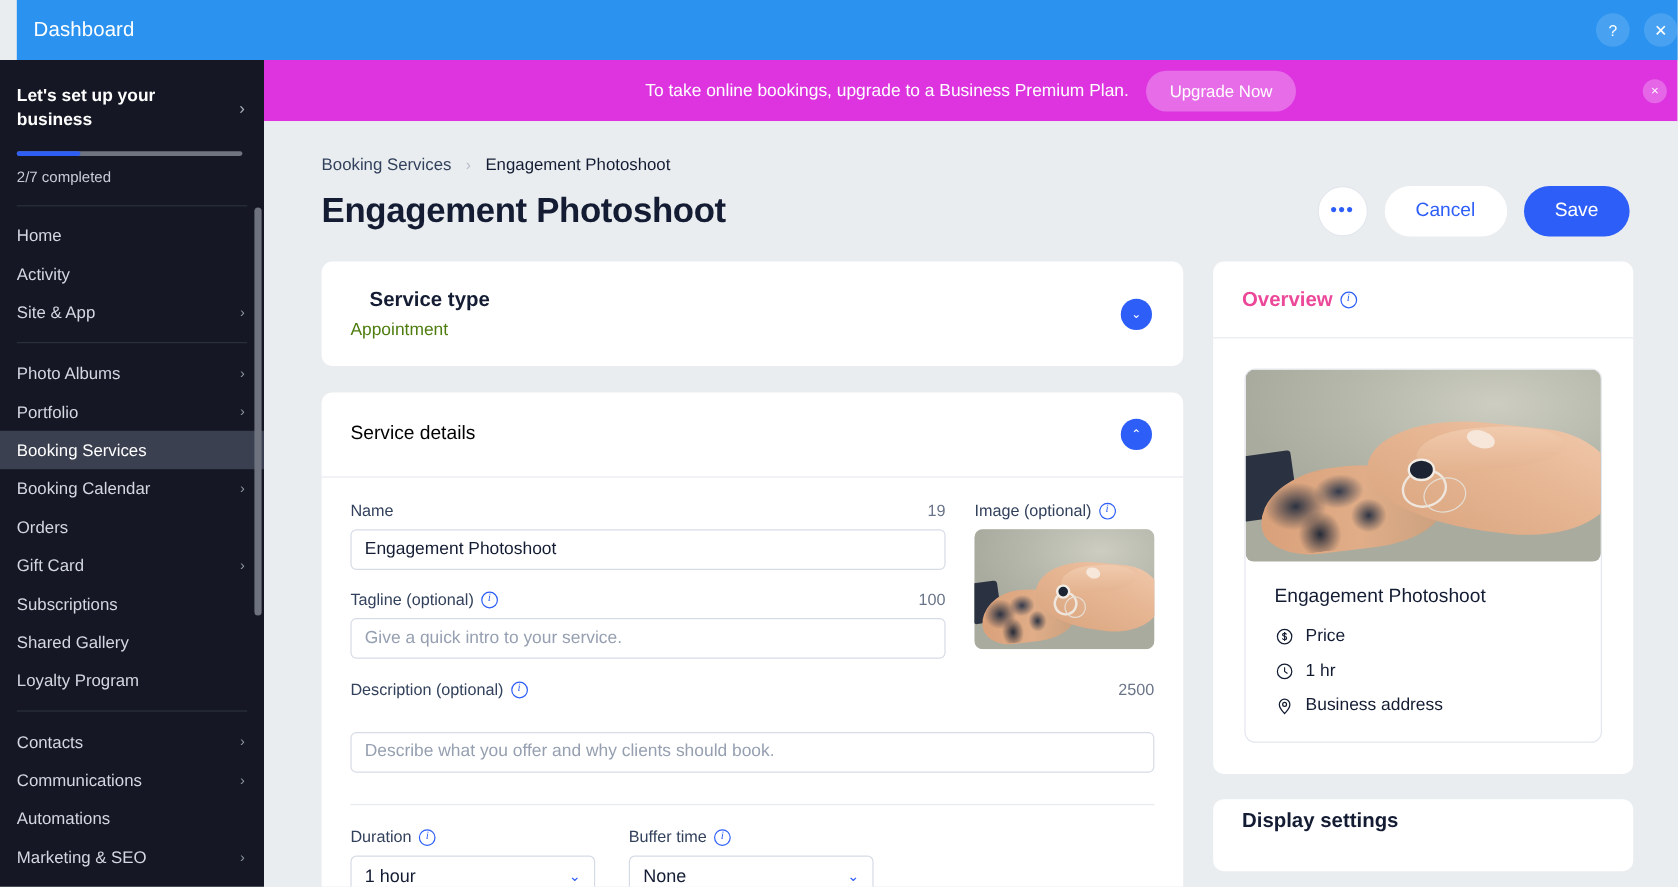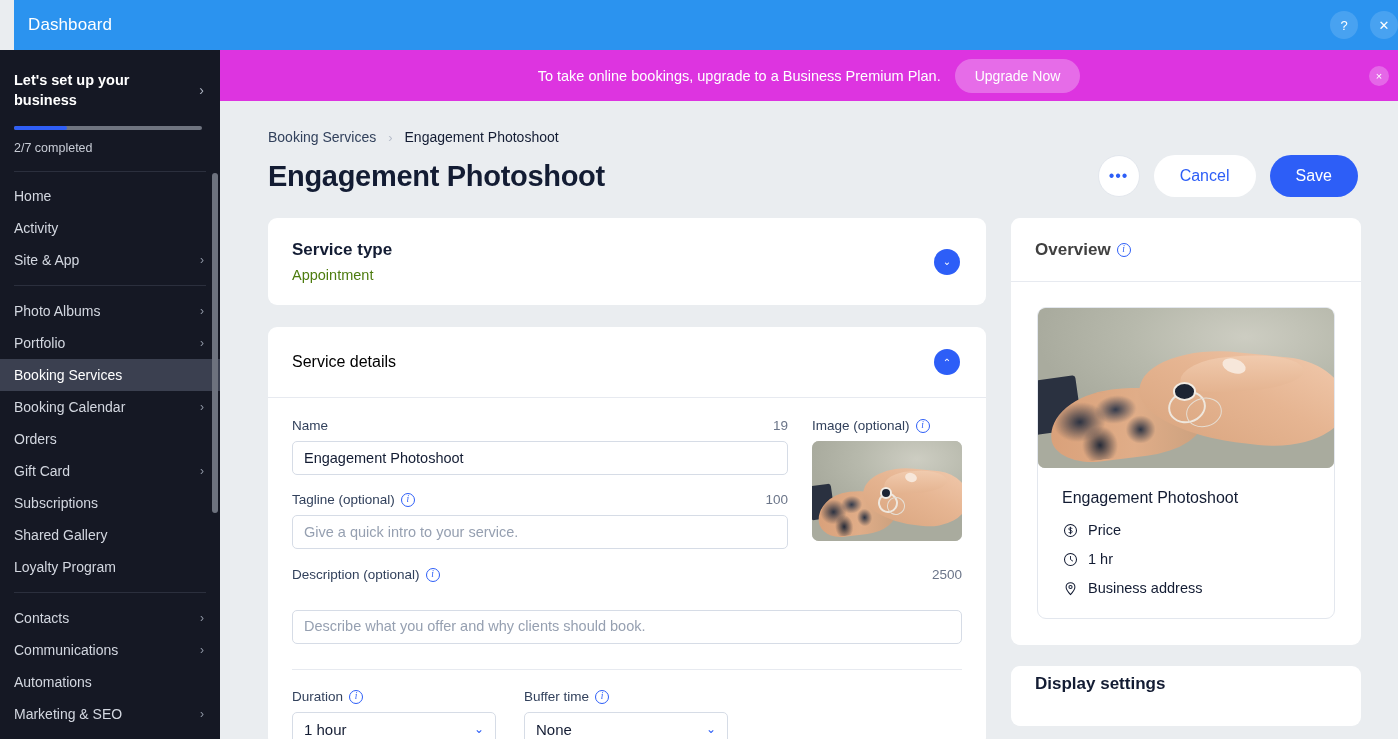--- a/index.html
+++ b/index.html
@@ -120,21 +120,21 @@
   }
 
   .content-row { display: flex; padding: 21px 40px 0 48px; gap: 25px; }
   .col-left { width: 718px; }
   .col-right { width: 350px; }
 
   .card { background: #ffffff; border-radius: 9px; }
   .card-hd {
     display: flex; align-items: center; padding: 22px 26px 22px 24px;
   }
-  .card-hd-txt .hd-title { font-size: 17px; font-weight: bold; color: #131c33; }
+  .card-hd-txt .hd-title { font-size: 17px; font-weight: bold; color: #131c33; margin-left: 16px; }
   .card-hd-txt .hd-sub { font-size: 14.5px; color: #4d7c0f; margin-top: 7px; }
   .round-toggle {
     margin-left: auto; width: 26px; height: 26px; border-radius: 50%;
     background: #2d5ef7; color: #fff; font-size: 10px;
     display: flex; align-items: center; justify-content: center; cursor: pointer;
   }
   .card-divider { height: 1px; background: #e7eaf0; }
 
   .form-body { padding: 20px 24px 0 24px; display: flex; gap: 24px; }
   .fields { width: 496px; }
@@ -179,21 +179,21 @@
   .selects-row { display: flex; gap: 28px; padding: 19px 24px 0 24px; }
   .sel-box {
     width: 204px; height: 34px; border: 1px solid #d6dce6; border-radius: 5px;
     display: flex; align-items: center; padding: 0 11px; font-size: 15px;
     color: #131c33; background: #fff; cursor: pointer;
   }
   .sel-box .caret { margin-left: auto; color: #2d5ef7; font-size: 12px; }
 
   
   .ov-hd { display: flex; align-items: center; padding: 22px 22px 21px 24px; }
-  .ov-title { font-size: 17px; font-weight: bold; color: #404040; }
+  .ov-title { font-size: 17px; font-weight: bold; color: #ec4899; }
   .ov-body { padding: 25px 26px 26px 26px; }
   .preview-card {
     border: 1px solid #e3e7ee; border-radius: 9px; overflow: hidden; background: #fff;
   }
   .pv-title { font-size: 16px; color: #131c33; padding: 21px 24px 0 24px; }
   .pv-list { padding: 15px 24px 22px 24px; display: flex; flex-direction: column; gap: 13px; }
   .pv-row { display: flex; align-items: center; gap: 10px; font-size: 14.5px; color: #131c33; }
   .pv-ico { width: 16px; height: 16px; display: flex; align-items: center; justify-content: center; color: #131c33; }
   .partial-card {
     margin-top: 21px; background: #fff; border-radius: 9px; height: 60px;

